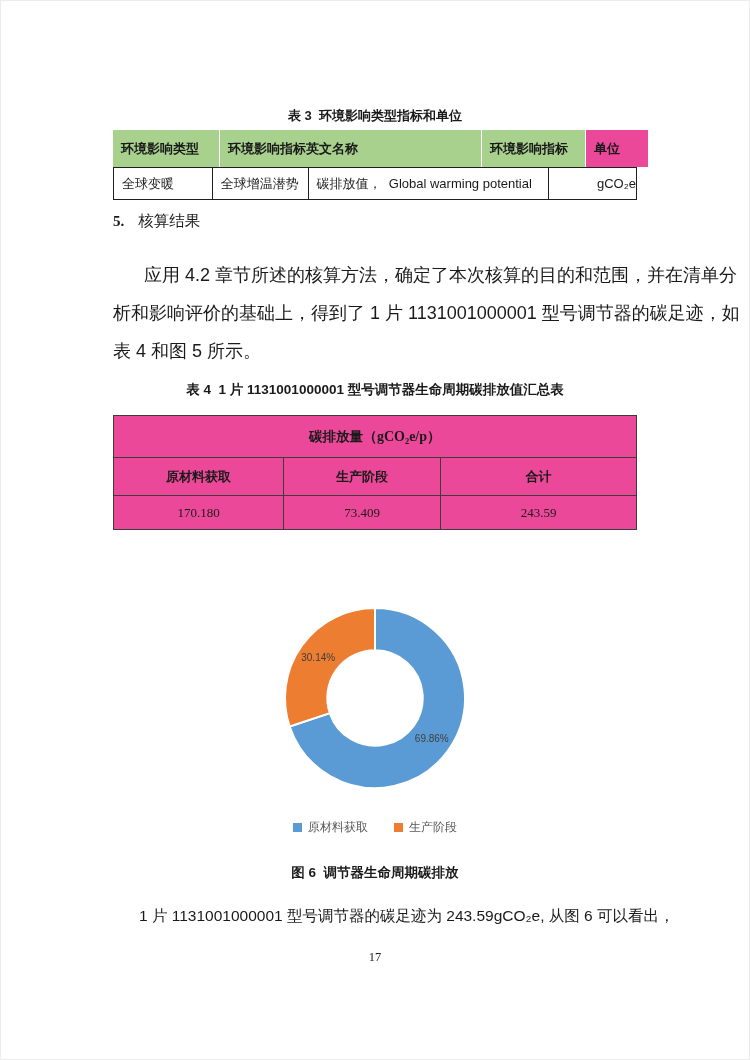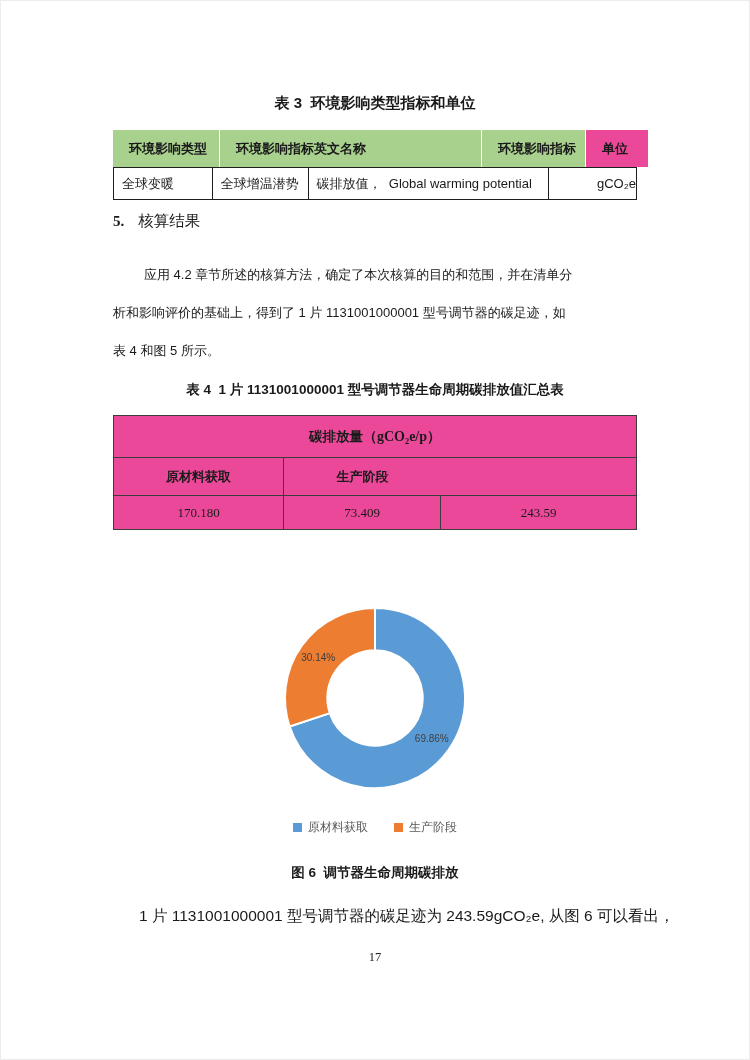--- a/index.html
+++ b/index.html
@@ -6,44 +6,44 @@
   .page {
     position:relative; width:750px; height:1060px; background:#ffffff;
     font-family:"Liberation Sans", sans-serif; color:#1a1a1a; overflow:hidden;
     box-shadow: inset 0 0 0 1px #ececec;
   }
   .abs { position:absolute; }
   .center { width:750px; text-align:center; }
   .pre { white-space:pre; }
 
   
-  .t3-title { top:94px; font-size:15px; font-weight:bold; }
+  .t3-title { top:107px; font-size:13px; font-weight:bold; }
   .t3 { left:113px; top:130px; }
   .t3-head { display:flex; height:37px; }
   .t3-head-cell {
     box-sizing:border-box; display:flex; align-items:center;
-    padding-left:16px; font-size:13px; font-weight:bold; white-space:pre;
+    padding-left:8px; font-size:13px; font-weight:bold; white-space:pre;
     border-right:1px solid #ffffff;
   }
   .t3-head-cell:last-child { border-right:none; }
   .t3-body { display:flex; height:33px; box-sizing:border-box; border:1px solid #1f1f1f; width:524px; }
   .t3-body-cell {
     box-sizing:border-box; display:flex; align-items:center;
     padding-left:8px; font-size:13px; white-space:pre;
     border-right:1px solid #1f1f1f; background:#ffffff;
   }
   .t3-body-cell:last-child { border-right:none;margin-left:40px; }
   .w1 { width:107px; } .w2 { width:104px; } .w3 { width:262px; }
   .w4h { width:62px; } .w4b { flex:1; }
 
   
   .sec-heading { left:113px; top:211px; display:flex; align-items:baseline; }
   .sec-num { font-family:"Liberation Serif", serif; font-weight:bold; font-size:15px; }
   .sec-title { font-weight:normal; font-size:15.5px; margin-left:14px; }
-  .para { left:113px; top:256px; width:524px; font-size:13px; line-height:38px; }
+  .para { left:113px; top:256px; width:524px; font-size:18px; line-height:38px; }
   .para-line { white-space:nowrap; }
   .para-line.indent { padding-left:31px; }
 
   
   .t4-title { top:381px; font-size:13.5px; font-weight:bold; white-space:pre; }
   .t4 { left:113px; top:415px; width:524px; box-sizing:border-box; border:1px solid #3c3c3c; background:#ec4899; }
   .t4-row1 { height:42px; box-sizing:border-box; border-bottom:1px solid #3c3c3c;
              display:flex; align-items:center; justify-content:center; }
   .t4-row1 .cn { font-size:13.5px; font-weight:bold; }
   .t4-row1 .unit { font-family:"Liberation Serif", serif; font-size:14px; font-weight:bold; }
@@ -106,20 +106,21 @@
   <div class="abs center t4-title">表 4  1 片 1131001000001 型号调节器生命周期碳排放值汇总表</div>
 
   <div class="abs t4">
     <div class="t4-row1">
       <span class="cn">碳排放量</span>
         <span class="unit">（gCO₂e/p）</span>
     </div>
     <div class="t4-row mid">
       <div class="t4-cell t4c1 t4-head">原材料获取</div>
       <div class="t4-cell t4c2 t4-head">生产阶段</div>
+      <div class="t4-cell t4c3 t4-head">合计</div>
     </div>
     <div class="t4-row last">
       <div class="t4-cell t4c1 t4-val">170.180</div>
       <div class="t4-cell t4c2 t4-val">73.409</div>
       <div class="t4-cell t4c3 t4-val">243.59</div>
     </div>
   </div>
 
   <svg class="abs chart-svg" width="200" height="200" viewBox="0 0 200 200">
       <path d="M 100.00 10.00 A 90 90 0 1 1 14.65 128.56 L 54.77 115.14 A 47.7 47.7 0 1 0 100.00 52.30 Z" fill="#5B9BD5" stroke="#ffffff" stroke-width="2"></path>

